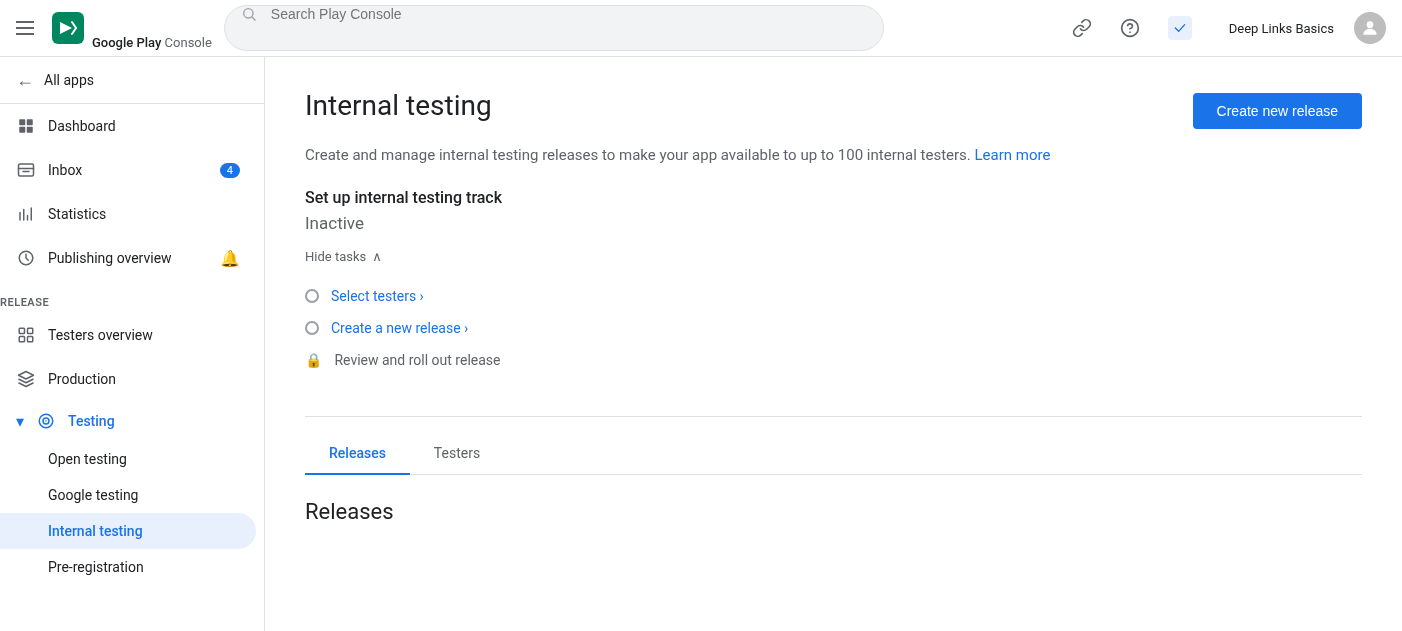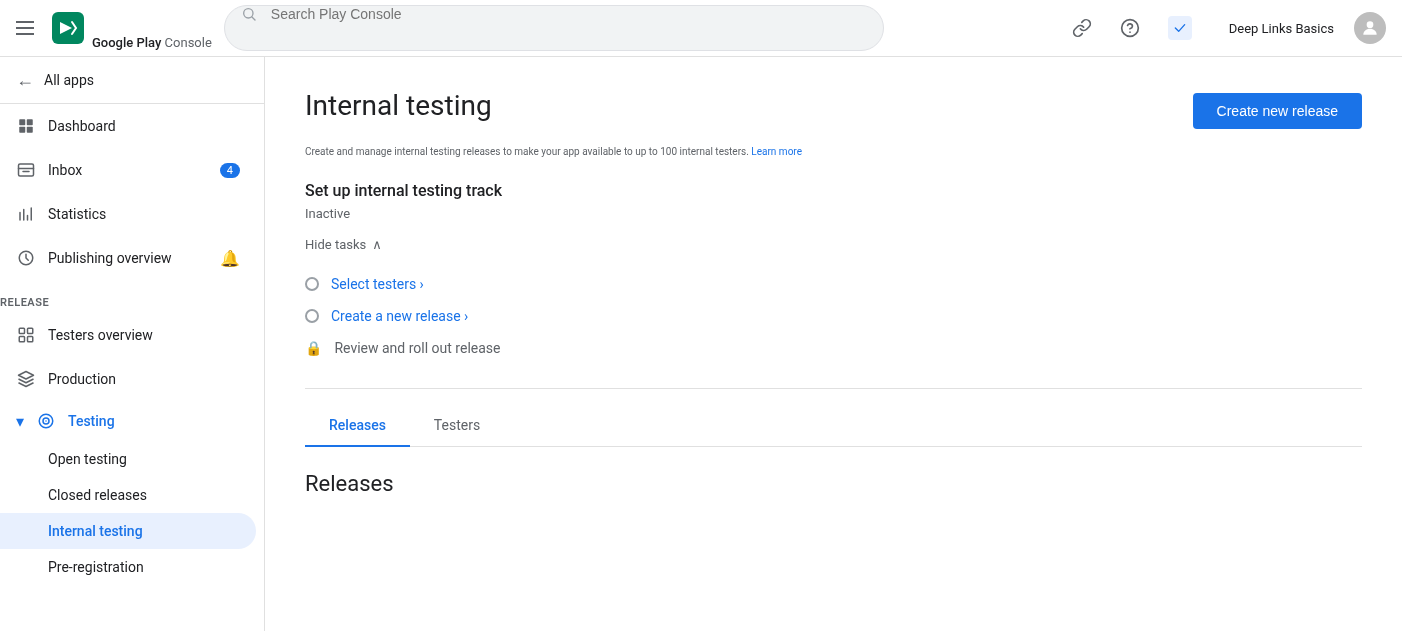--- a/index.html
+++ b/index.html
@@ -55,26 +55,26 @@
 
     
     .content { flex: 1; overflow-y: auto; padding: 32px 40px; }
     .page-header { display: flex; align-items: flex-start; justify-content: space-between; margin-bottom: 12px; }
     .page-title { font-size: 28px; font-weight: 400; color: #202124; }
     .create-btn {
       background: #1a73e8; color: #fff; border: none; border-radius: 4px;
       padding: 10px 24px; font-size: 14px; font-weight: 500; cursor: pointer;
       white-space: nowrap; margin-top: 4px; margin-left: 28px;
     }
-    .page-desc { font-size: 10px; color: #5f6368; margin-bottom: 24px; margin-top: 17px; }
+    .page-desc { font-size: 15px; color: #5f6368; margin-bottom: 24px; margin-top: 17px; }
     .learn-more { color: #1a73e8; cursor: pointer; text-decoration: none; }
     .section-title { font-size: 16px; font-weight: 500; color: #202124; margin-bottom: 6px; }
-    .status-label { font-size: 13px; color: #5f6368; margin-bottom: 16px; }
+    .status-label { font-size: 17px; color: #5f6368; margin-bottom: 16px; }
     .hide-tasks-row { display: flex; align-items: center; gap: 6px; font-size: 13px; color: #5f6368; cursor: pointer; margin-bottom: 16px; }
-    .task-list { margin-bottom: 24px; }
+    .task-list { margin-bottom: 40px; }
     .task-item { display: flex; align-items: center; gap: 12px; padding: 8px 0; }
     .task-circle { width: 14px; height: 14px; border-radius: 50%; border: 2px solid #9aa0a6; flex-shrink: 0; }
     .task-lock { font-size: 14px; color: #9aa0a6; }
     .task-link { font-size: 14px; color: #1a73e8; cursor: pointer; }
     .task-group-label { font-size: 11px; font-weight: 600; color: #9aa0a6; letter-spacing: 0.8px; padding: 12px 0 4px 26px; }
     .divider { border: none; border-top: 1px solid #e0e0e0; margin: 16px 0; }
     .tabs { display: flex; border-bottom: 1px solid #e0e0e0; margin-bottom: 24px; }
     .tab {
       padding: 12px 24px; font-size: 14px; color: #5f6368; cursor: pointer;
       border-bottom: 2px solid transparent; margin-bottom: -1px;
@@ -229,21 +229,21 @@
           <circle cx="12" cy="12" r="1" fill="#1a73e8"></circle>
         </svg>
       </div>
       <span>Testing</span>
     </div>
 
     <div class="sub-item">
       <span>Open testing</span>
     </div>
     <div class="sub-item">
-      <span>Closed releases</span>
+      <span>Google testing</span>
     </div>
     <div class="sub-item active">
       <span>Internal testing</span>
     </div>
     <div class="sub-item">
       <span>Pre-registration</span>
     </div>
   </div>
 
   <div class="content">

